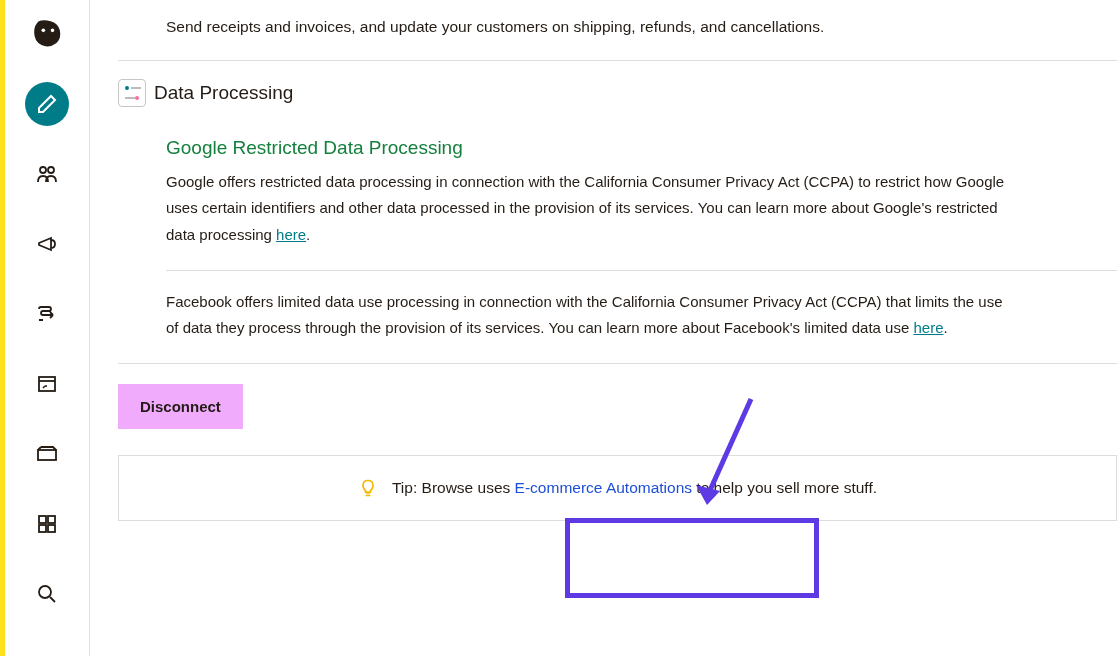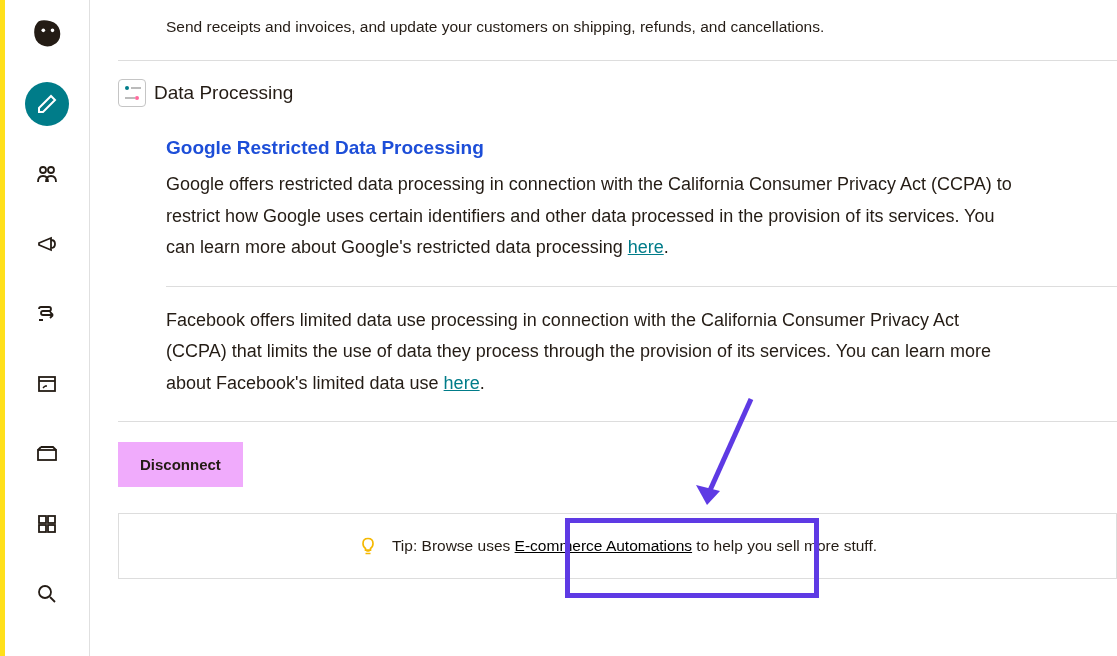--- a/index.html
+++ b/index.html
@@ -23,32 +23,32 @@
 
 .section-header { display: flex; align-items: center; gap: 8px; padding: 18px 0 12px 0; }
 .section-icon-box { width: 28px; height: 28px; border: 1px solid #c5c5c5; border-radius: 4px; display: flex; align-items: center; justify-content: center; position: relative; }
 .section-icon-box .dot1 { position: absolute; width: 4px; height: 4px; background: #007c89; border-radius: 50%; top: 6px; left: 6px; }
 .section-icon-box .line1 { position: absolute; width: 10px; height: 2px; background: #bbb; top: 7px; left: 12px; }
 .section-icon-box .dot2 { position: absolute; width: 4px; height: 4px; background: #ff6b9d; border-radius: 50%; bottom: 6px; right: 6px; }
 .section-icon-box .line2 { position: absolute; width: 10px; height: 2px; background: #bbb; bottom: 7px; left: 6px; }
 .section-title { font-size: 19px; color: #241c15; font-weight: 400; }
 
 .sub-section { padding: 18px 0 22px 48px; max-width: 900px; }
-.sub-title { color: #1d4ed8; font-size: 19px; font-weight: 700; margin-bottom: 10px; cursor: pointer; }
-.sub-text { font-size: 18px; color: #241c15; line-height: 1.75; }
+.sub-title { color: #15803d; font-size: 19px; font-weight: 400; margin-bottom: 10px; cursor: pointer; }
+.sub-text { font-size: 15px; color: #241c15; line-height: 1.75; }
 .sub-text a { color: #007c89; text-decoration: underline; cursor: pointer; }
 
 .hr-indent { border: none; border-top: 1px solid #ddd; margin: 0 0 0 48px; }
 
 .disconnect-btn { background: #f0abfc; border: none; padding: 14px 22px; font-size: 15px; font-weight: 600; color: #241c15; cursor: pointer; margin: 20px 0 26px 0; }
 
 .tip-box { border: 1px solid #ddd; padding: 22px 0; display: flex; align-items: center; justify-content: center; gap: 8px; font-size: 15.5px; color: #241c15; }
 .tip-box .bulb { color: #f5b800; display: inline-flex; margin-right: 6px; }
 .tip-box strong { font-weight: 400; }
-.tip-box a { color: #000000; text-decoration: underline; cursor: pointer; }
+.tip-box a { color: #1d4ed8; cursor: pointer; }
 
 .annotation-box { position: absolute; border: 5px solid #5e3ae4; pointer-events: none; left: 565px; top: 518px; width: 254px; height: 80px; }
 .annotation-arrow { position: absolute; left: 693px; top: 395px; pointer-events: none; }
 </style>
 </head>
 <body>
 
 <div class="yellow-bar"></div>
 
 <nav class="sidebar">

